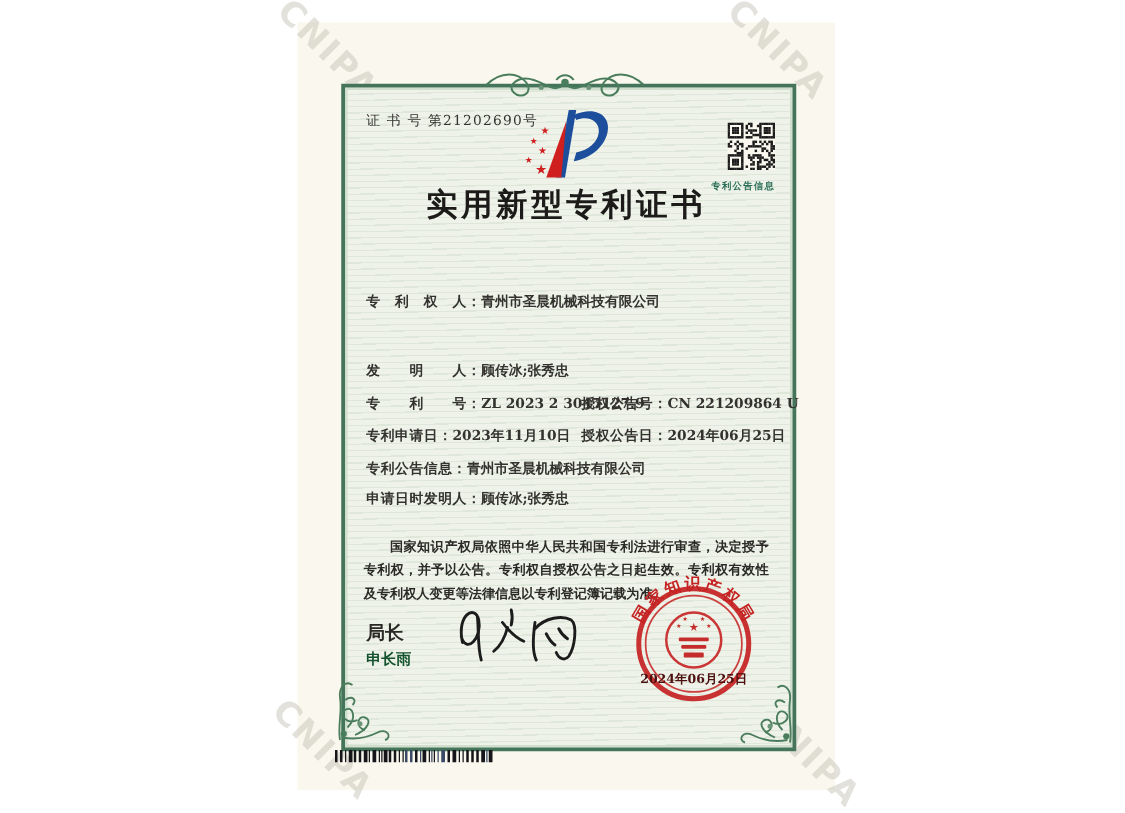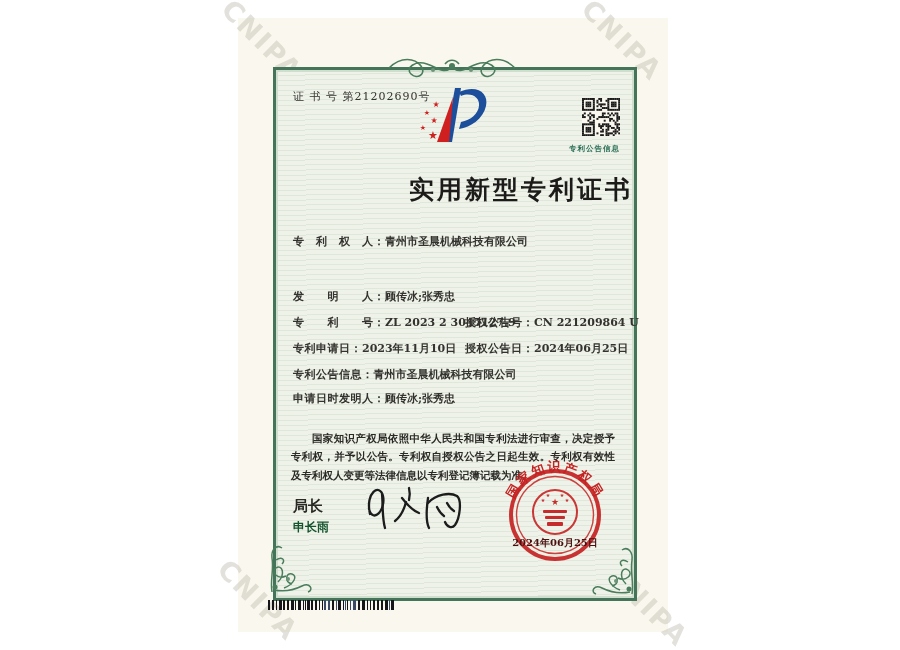--- a/index.html
+++ b/index.html
@@ -8,22 +8,22 @@
   .paper{position:absolute;left:238px;top:18px;width:430px;height:614px;background:#faf8ee;}
   .frame{position:absolute;left:273px;top:67px;width:358px;height:528px;
          border:3px solid #44755a;box-shadow:inset 0 0 0 2px #cfdecd;
          background:
            repeating-linear-gradient(179deg, rgba(140,175,145,0.16) 0 1px, transparent 1px 5px),
            #eef2e8;}
   .watermark{position:absolute;font-family:"DejaVu Sans","Liberation Sans",sans-serif;
              font-weight:bold;font-size:27px;letter-spacing:2px;color:rgba(185,180,168,0.40);
              transform:translate(-50%,-50%) rotate(45deg);white-space:nowrap;pointer-events:none;}
   .cert-number{position:absolute;left:293px;top:89px;font-size:11px;color:#33322e;letter-spacing:1px;}
-  .title{position:absolute;left:273px;top:147px;width:360px;text-align:right;
-         font-size:25px;font-weight:bold;color:#1c1b19;letter-spacing:3px;margin-top:26px;}
+  .title{position:absolute;left:273px;top:147px;width:360px;text-align:center;
+         font-size:25px;font-weight:bold;color:#1c1b19;letter-spacing:3px;}
   .qr-wrap{position:absolute;left:560px;top:98px;width:60px;text-align:right;}
   .qr-label{margin-top:4px;font-size:7.5px;color:#2a6e57;letter-spacing:1px;font-weight:bold;}
   .row{position:absolute;left:293px;width:325px;font-size:11px;font-weight:bold;color:#33322e;white-space:nowrap;}
   .row .lbl{letter-spacing:0.5px;}
   .col2{position:absolute;left:172px;top:0;white-space:nowrap;}
   .paragraph{position:absolute;left:291px;top:429px;width:324px;font-size:10.5px;font-weight:600;
              color:#2b2a26;line-height:1.75;text-indent:2em;text-align:justify;}
   .director-title{position:absolute;left:293px;top:497px;font-size:15px;font-weight:bold;color:#2a2926;}
   .director-name{position:absolute;left:293px;top:519px;font-size:12px;font-weight:bold;color:#14532d;}
   .footer-page{position:absolute;left:273px;top:571px;width:358px;text-align:center;font-size:9px;color:#2e2d29;}

